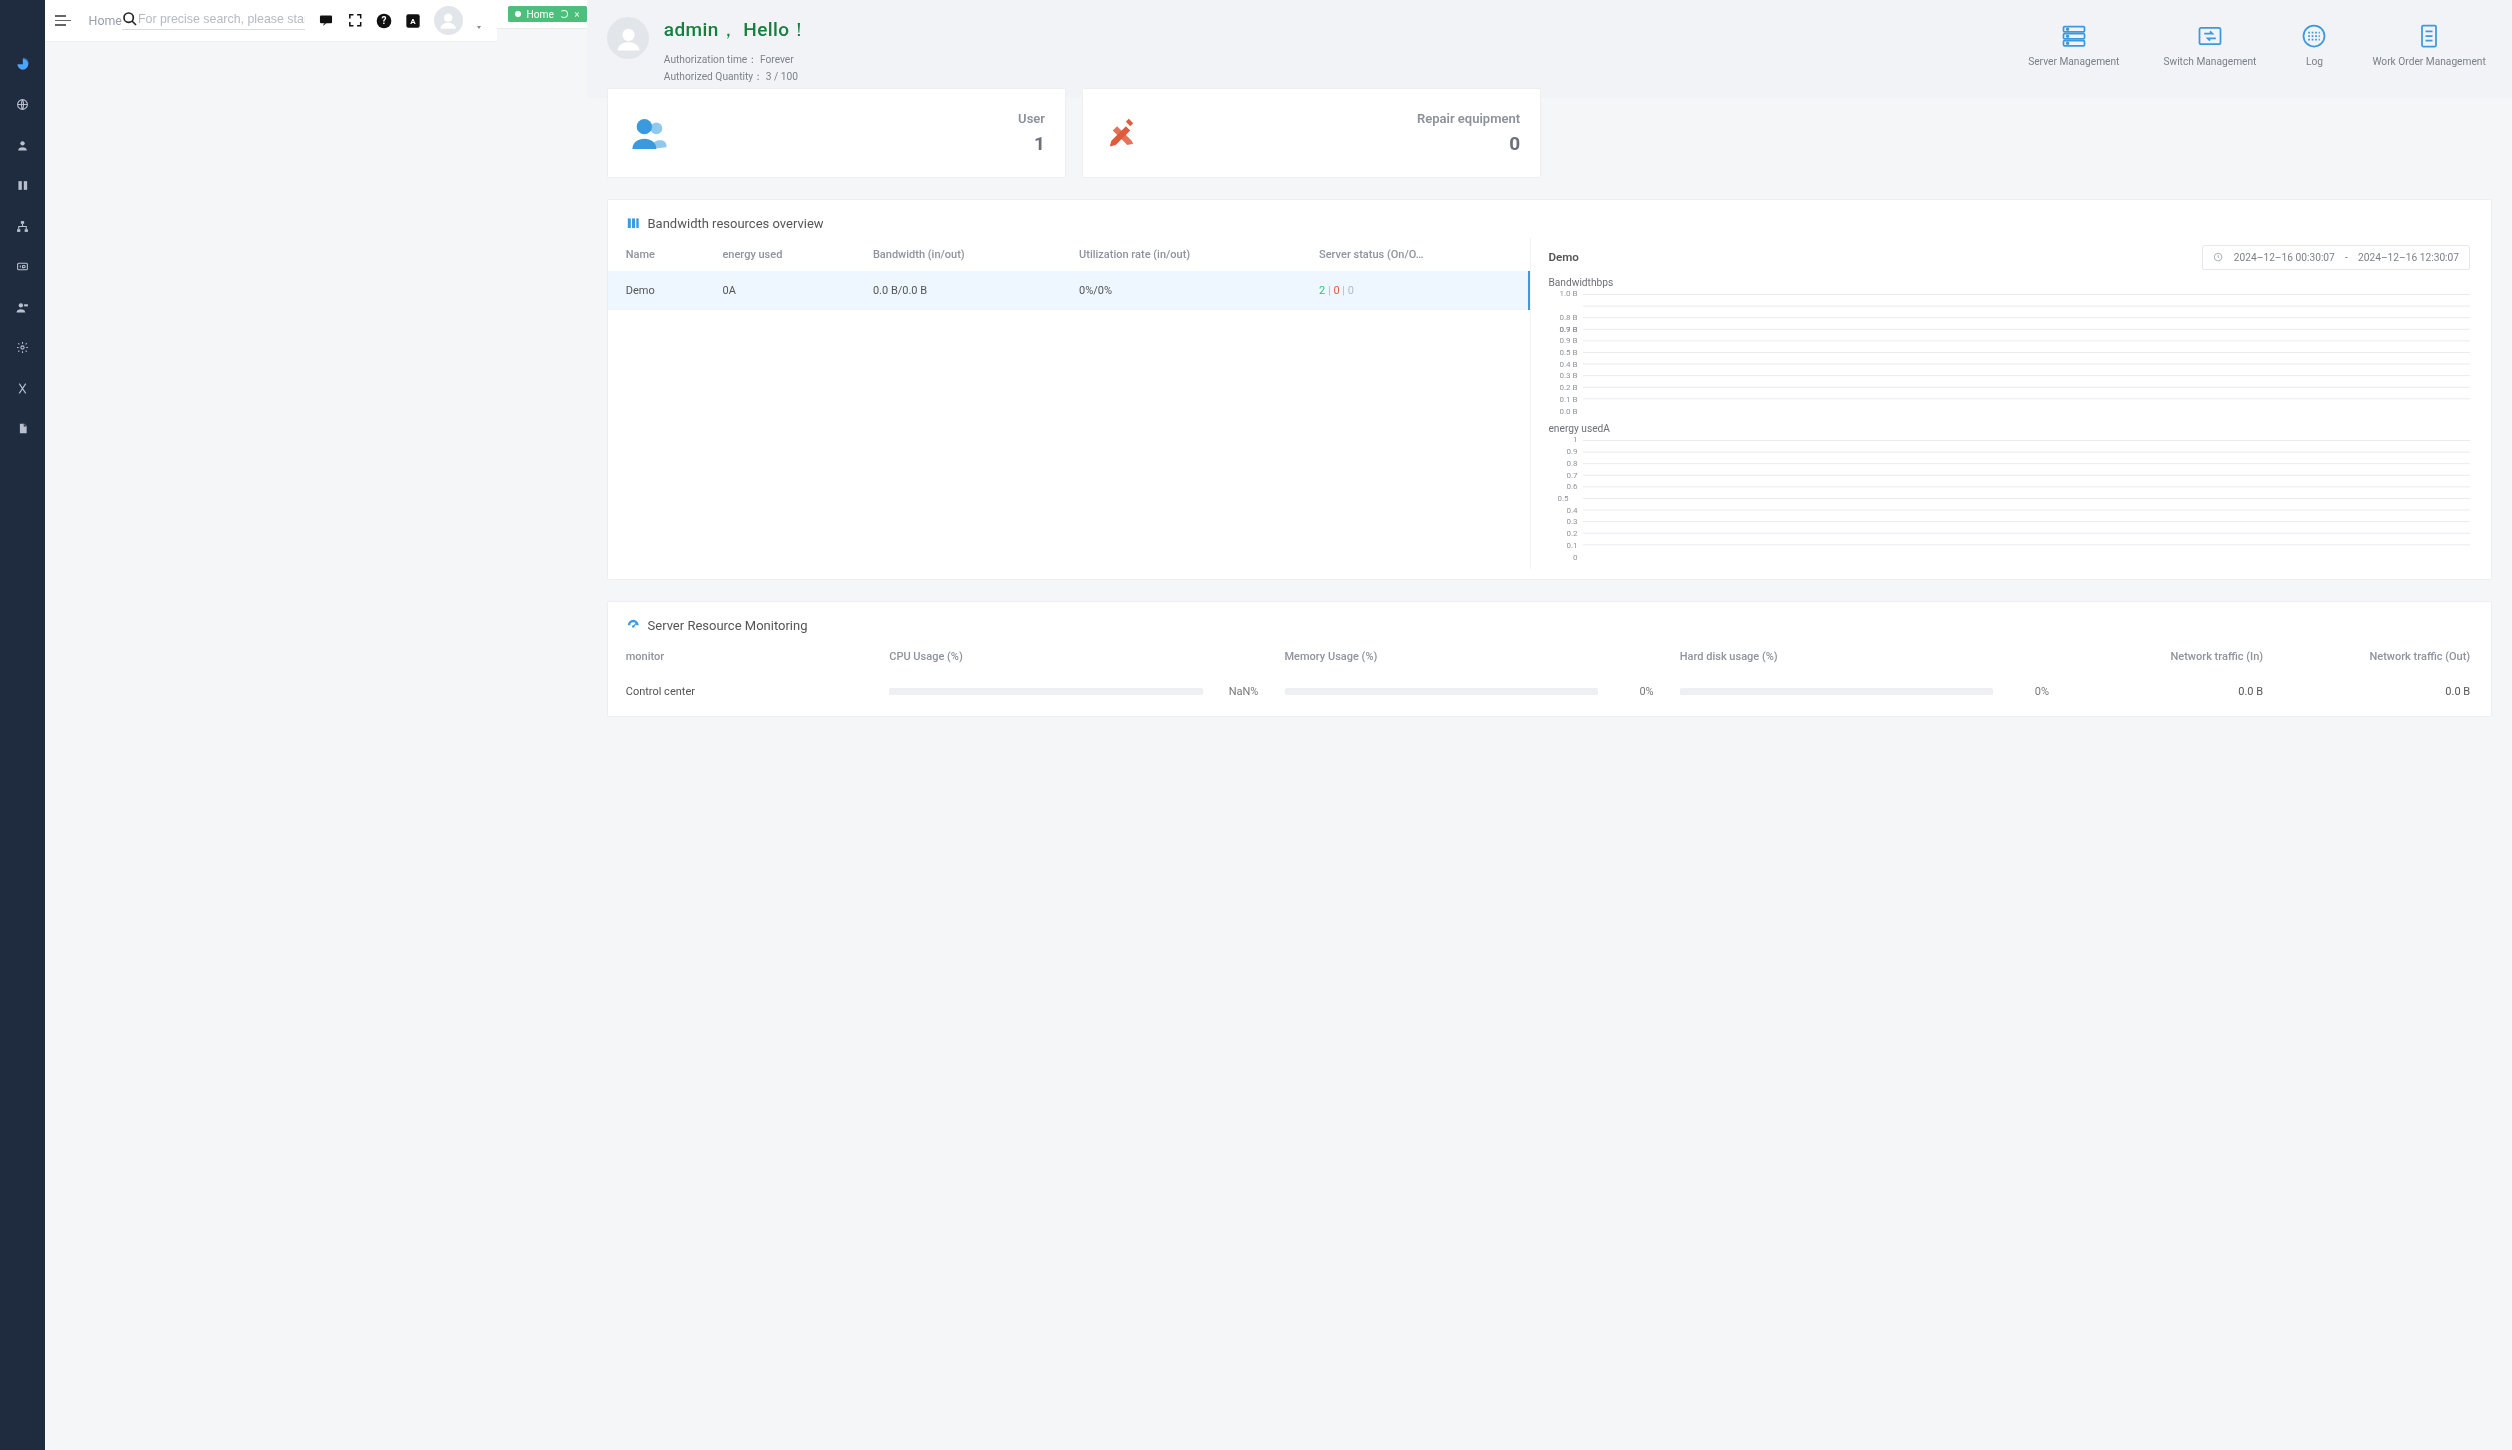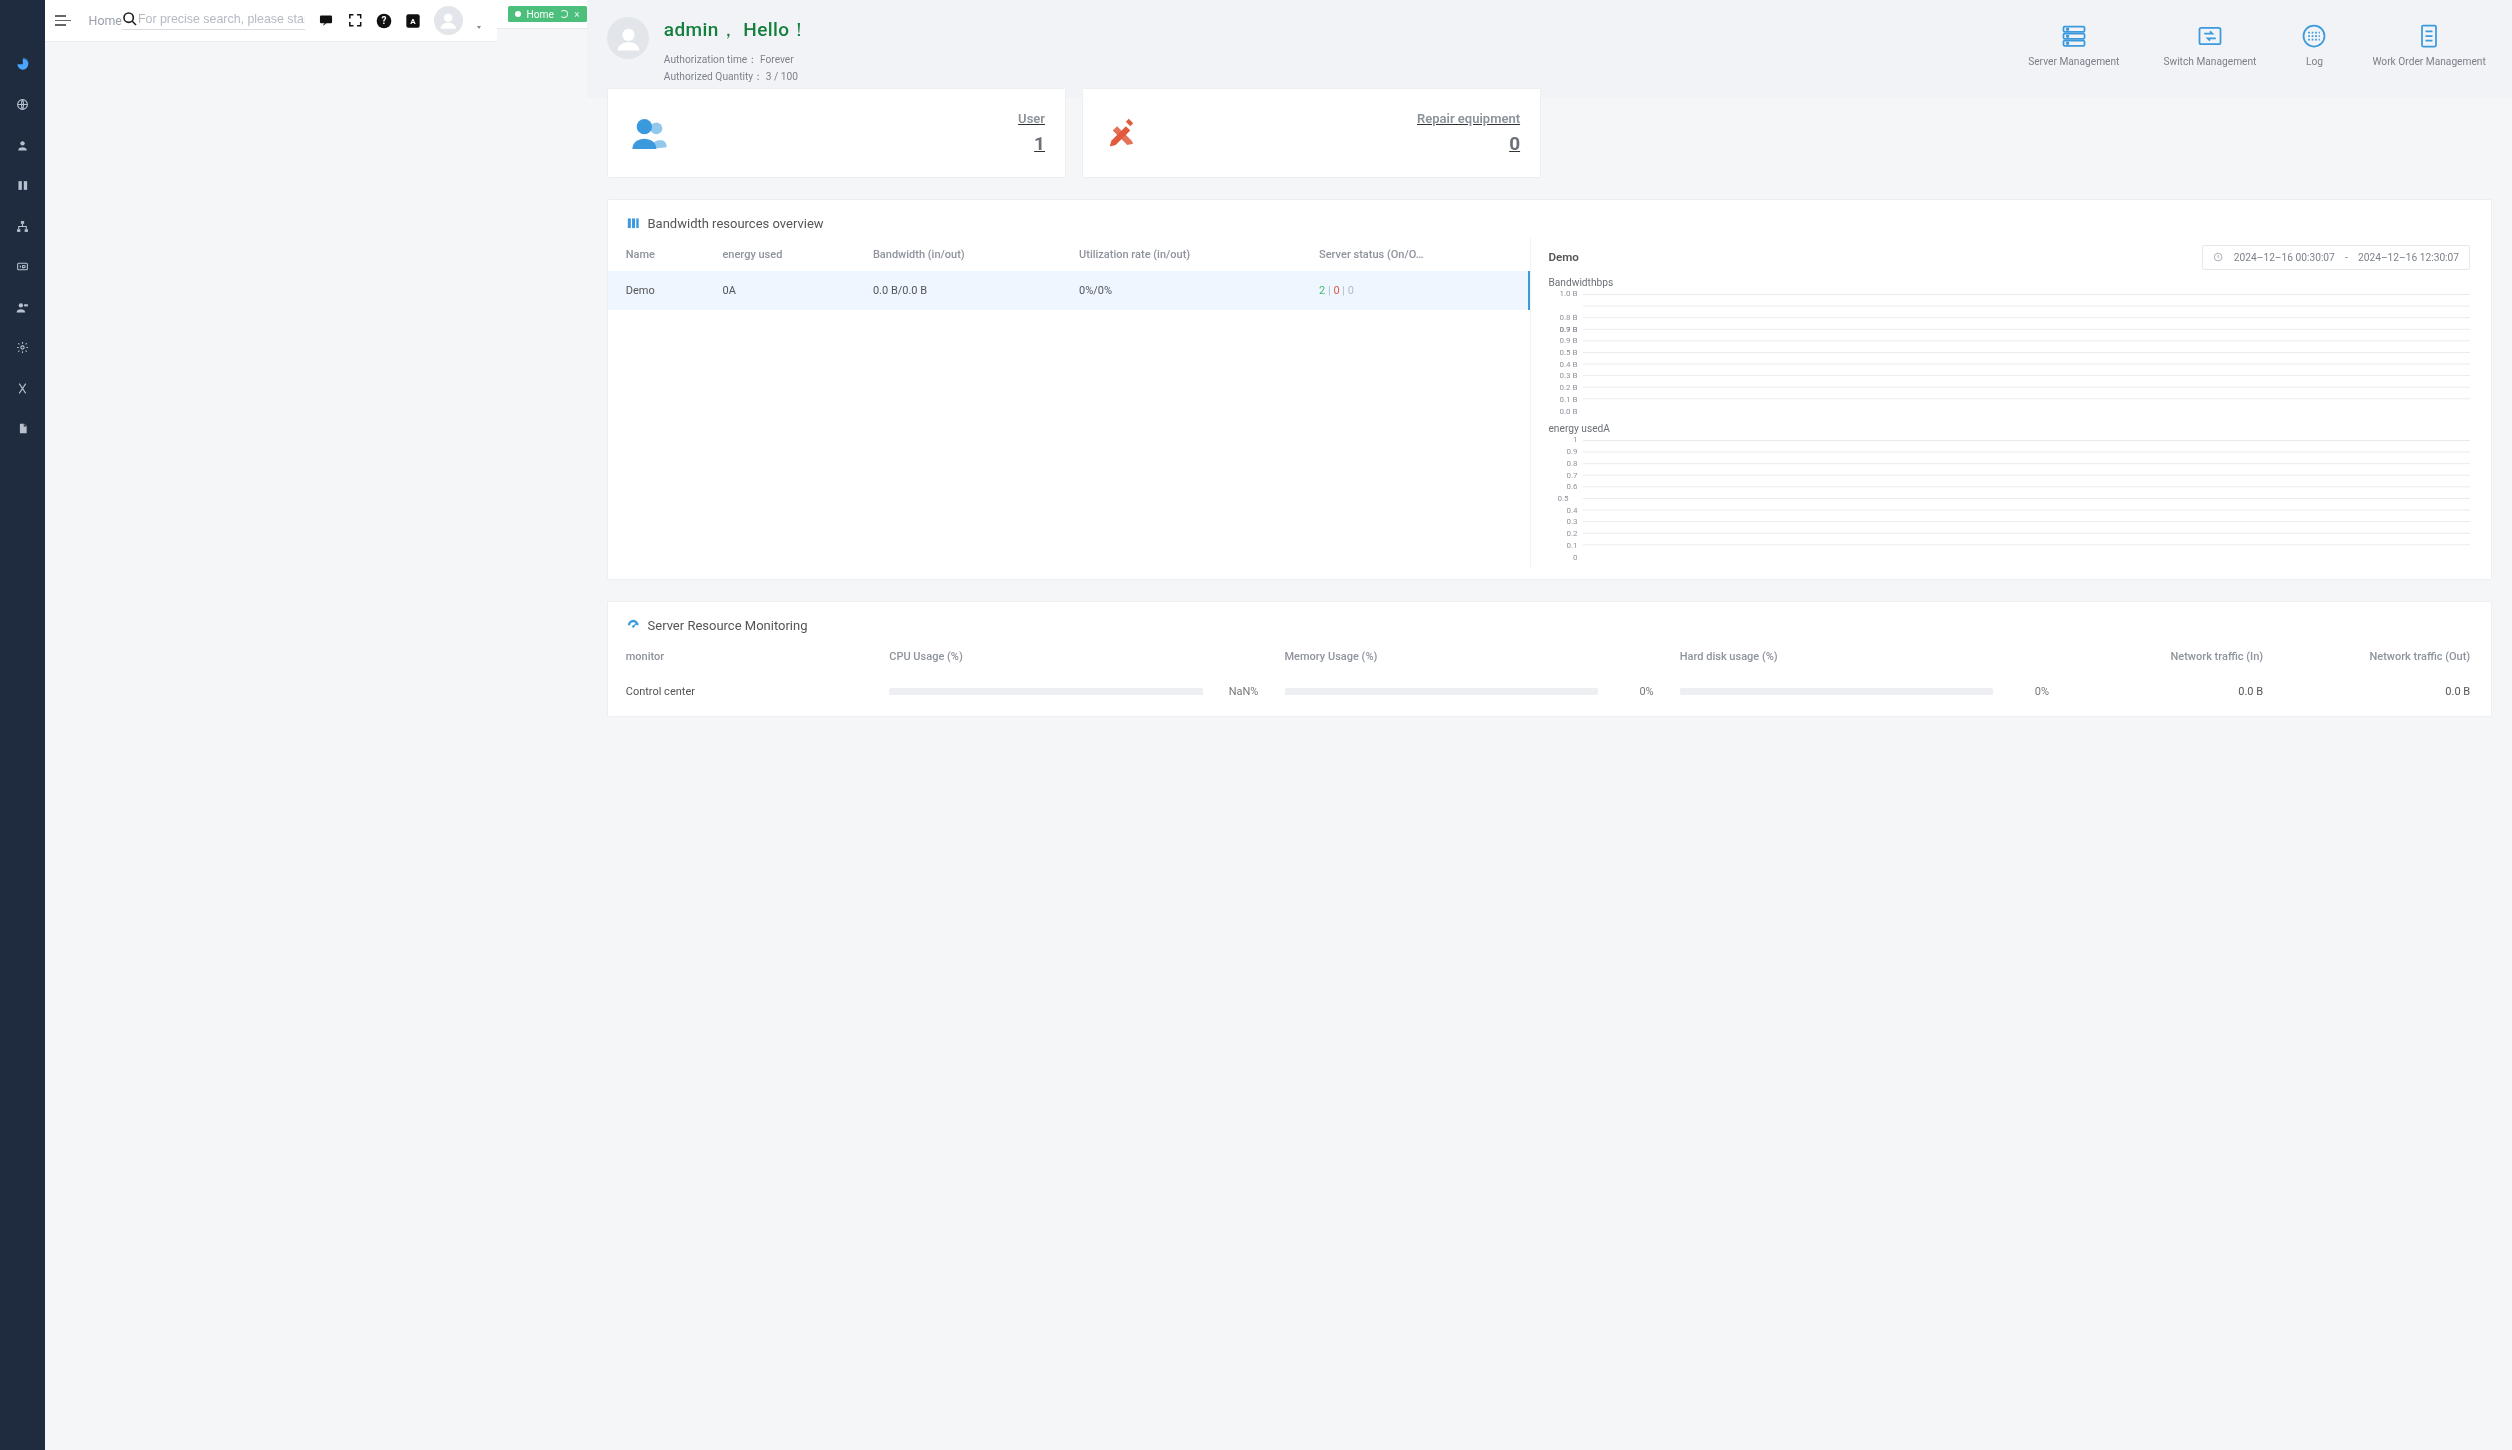--- a/index.html
+++ b/index.html
@@ -46,21 +46,21 @@
   .qlink .ql-icon { width: 28px; height: 28px; color: #3b9ade; }
   .qlink .ql-label { font-size: 10.2px; color: #7a7f89; white-space: nowrap; }
 
   
   .content { padding: 0 20.4px 29px; }
 
   
   .stat-row { display: grid; grid-template-columns: repeat(4, 1fr); gap: 16px; margin-top: -10.2px; }
   .stat-card { background: #fff; border: 0.7px solid #eceef2; border-radius: 1.5px; height: 90px; display: flex; align-items: center; padding: 0 20.4px; }
   .stat-card .sc-icon { width: 41px; height: 41px; margin-right: auto;}
-  .stat-card .sc-text { text-align: right; text-decoration: underline; }
+  .stat-card .sc-text { text-align: right; }
   .stat-card .sc-title { font-size: 13px; color: #8c919b; font-weight: 600; margin-bottom: 5.8px; }
   .stat-card .sc-value { font-size: 19px; color: #6c7079; font-weight: 700; }
 
   
   .panel { background: #fff; border: 0.7px solid #eceef2; border-radius: 1.5px; margin-top: 20.4px; padding: 16px 0 10.2px; }
   .panel-title { display: flex; align-items: center; gap: 7.3px; padding: 0 17.4px 7.3px; font-size: 13px; color: #555; border-left: 0; }
   .panel-title .pt-icon{color:#3b9ade}
 
   
   .dc-body { display: flex; padding: 0 0 0 0; }

